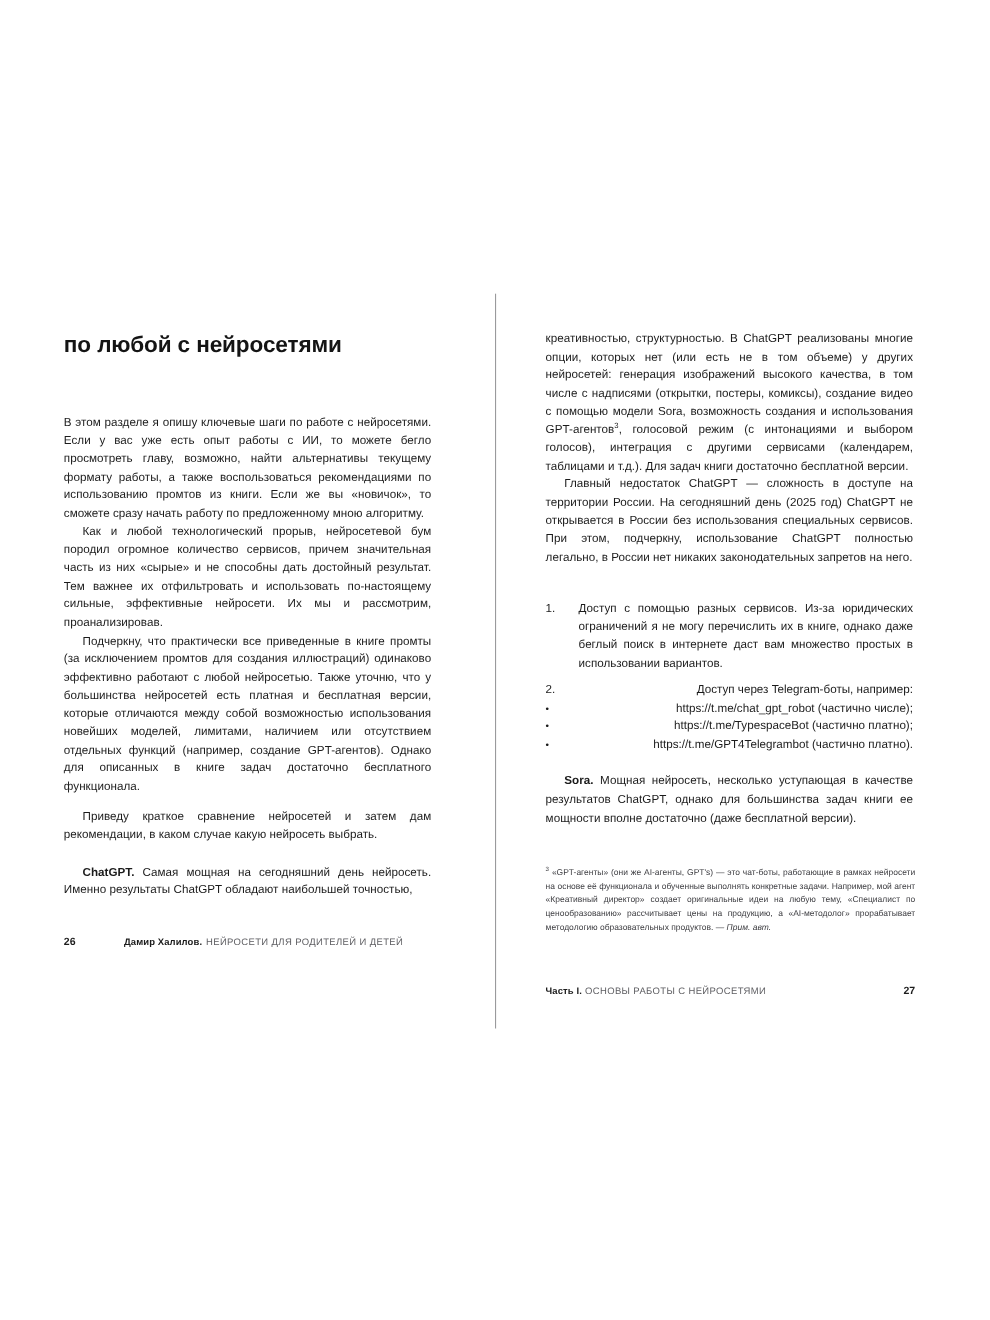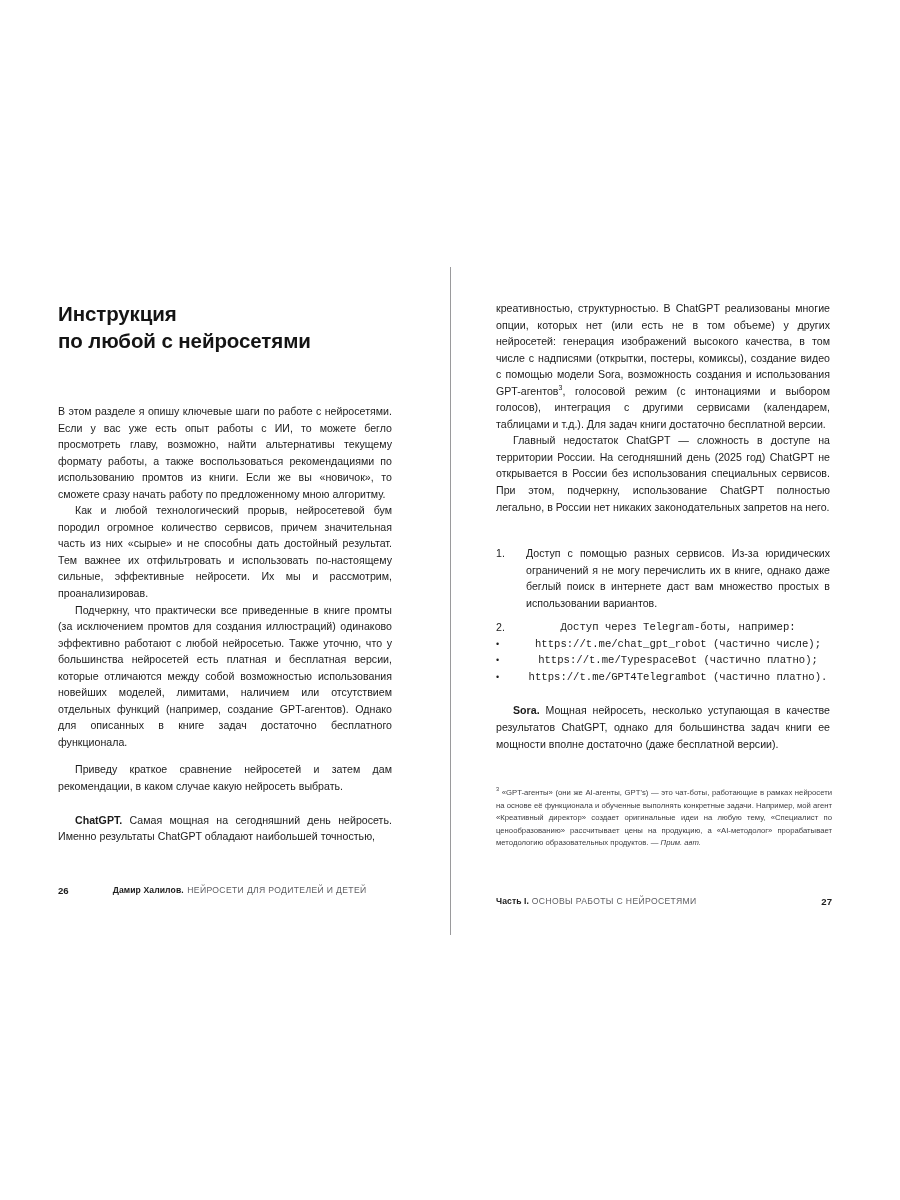--- a/index.html
+++ b/index.html
@@ -121,21 +121,21 @@
     text-align: left;
   }
   .li-marker.bullet {
     font-size: 9px;
     line-height: 16.55px;
   }
   .li-text {
     flex: 1 1 auto;
     text-align: justify;
   }
-  .li-text.nojust { text-align: center; font-family: Liberation Mono, monospace; }
+  .li-text.nojust { text-align: right; }
   .li-gap { height: 8px; }
 
   
   .footnote {
     position: absolute;
     left: 46px;
     top: 787px;
     width: 336px;
     font-size: 7.7px;
     line-height: 12.6px;
@@ -157,21 +157,21 @@
     height: 24px;
     display: flex;
     align-items: center;
     font-size: 8.6px;
     letter-spacing: 0.35px;
     color: #5d5d61;
   }
   .page-left .footer {
     left: 58px;
     width: 334px;
-    top: 878px;
+    top: 844px;
     justify-content: flex-start;
     bottom: auto;
   }
   .page-right .footer {
     left: 46px;
     width: 336px;
     top: 889px;
     justify-content: flex-start;
     bottom: auto;
     text-align: center;
@@ -199,21 +199,20 @@
 
 <div class="spread">
 
   <div class="spine"></div>
 
   <div class="page page-left">
 
     <div class="page-body">
 
       <h1 class="chapter-title">
-        <span class="t-line">Инструкция</span>
         <span class="t-line">по любой с нейросетями</span>
       </h1>
 
       <p class="body lead">В этом разделе я опишу ключевые шаги по работе с нейросетями. Если у вас уже есть опыт работы с ИИ, то можете бегло просмотреть главу, возможно, найти альтернативы текущему формату работы, а также воспользоваться рекомендациями по использованию промтов из книги. Если же вы «новичок», то сможете сразу начать работу по предложенному мною алгоритму.</p>
 
 
       <p class="body indent">Как и любой технологический прорыв, нейросетевой бум породил огромное количество сервисов, причем значительная часть из них «сырые» и не способны дать достойный результат. Тем важнее их отфильтровать и использовать по-настоящему сильные, эффективные нейросети. Их мы и рассмотрим, проанализировав.</p>
       <p class="body indent">Подчеркну, что практически все приведенные в книге промты (за исключением промтов для создания иллюстраций) одинаково эффективно работают с любой нейросетью. Также уточню, что у большинства нейросетей есть платная и бесплатная версии, которые отличаются между собой возможностью использования новейших моделей, лимитами, наличием или отсутствием отдельных функций (например, создание GPT-агентов). Однако для описанных в книге задач достаточно бесплатного функционала.</p>
 
       <div class="gap-s"></div>

